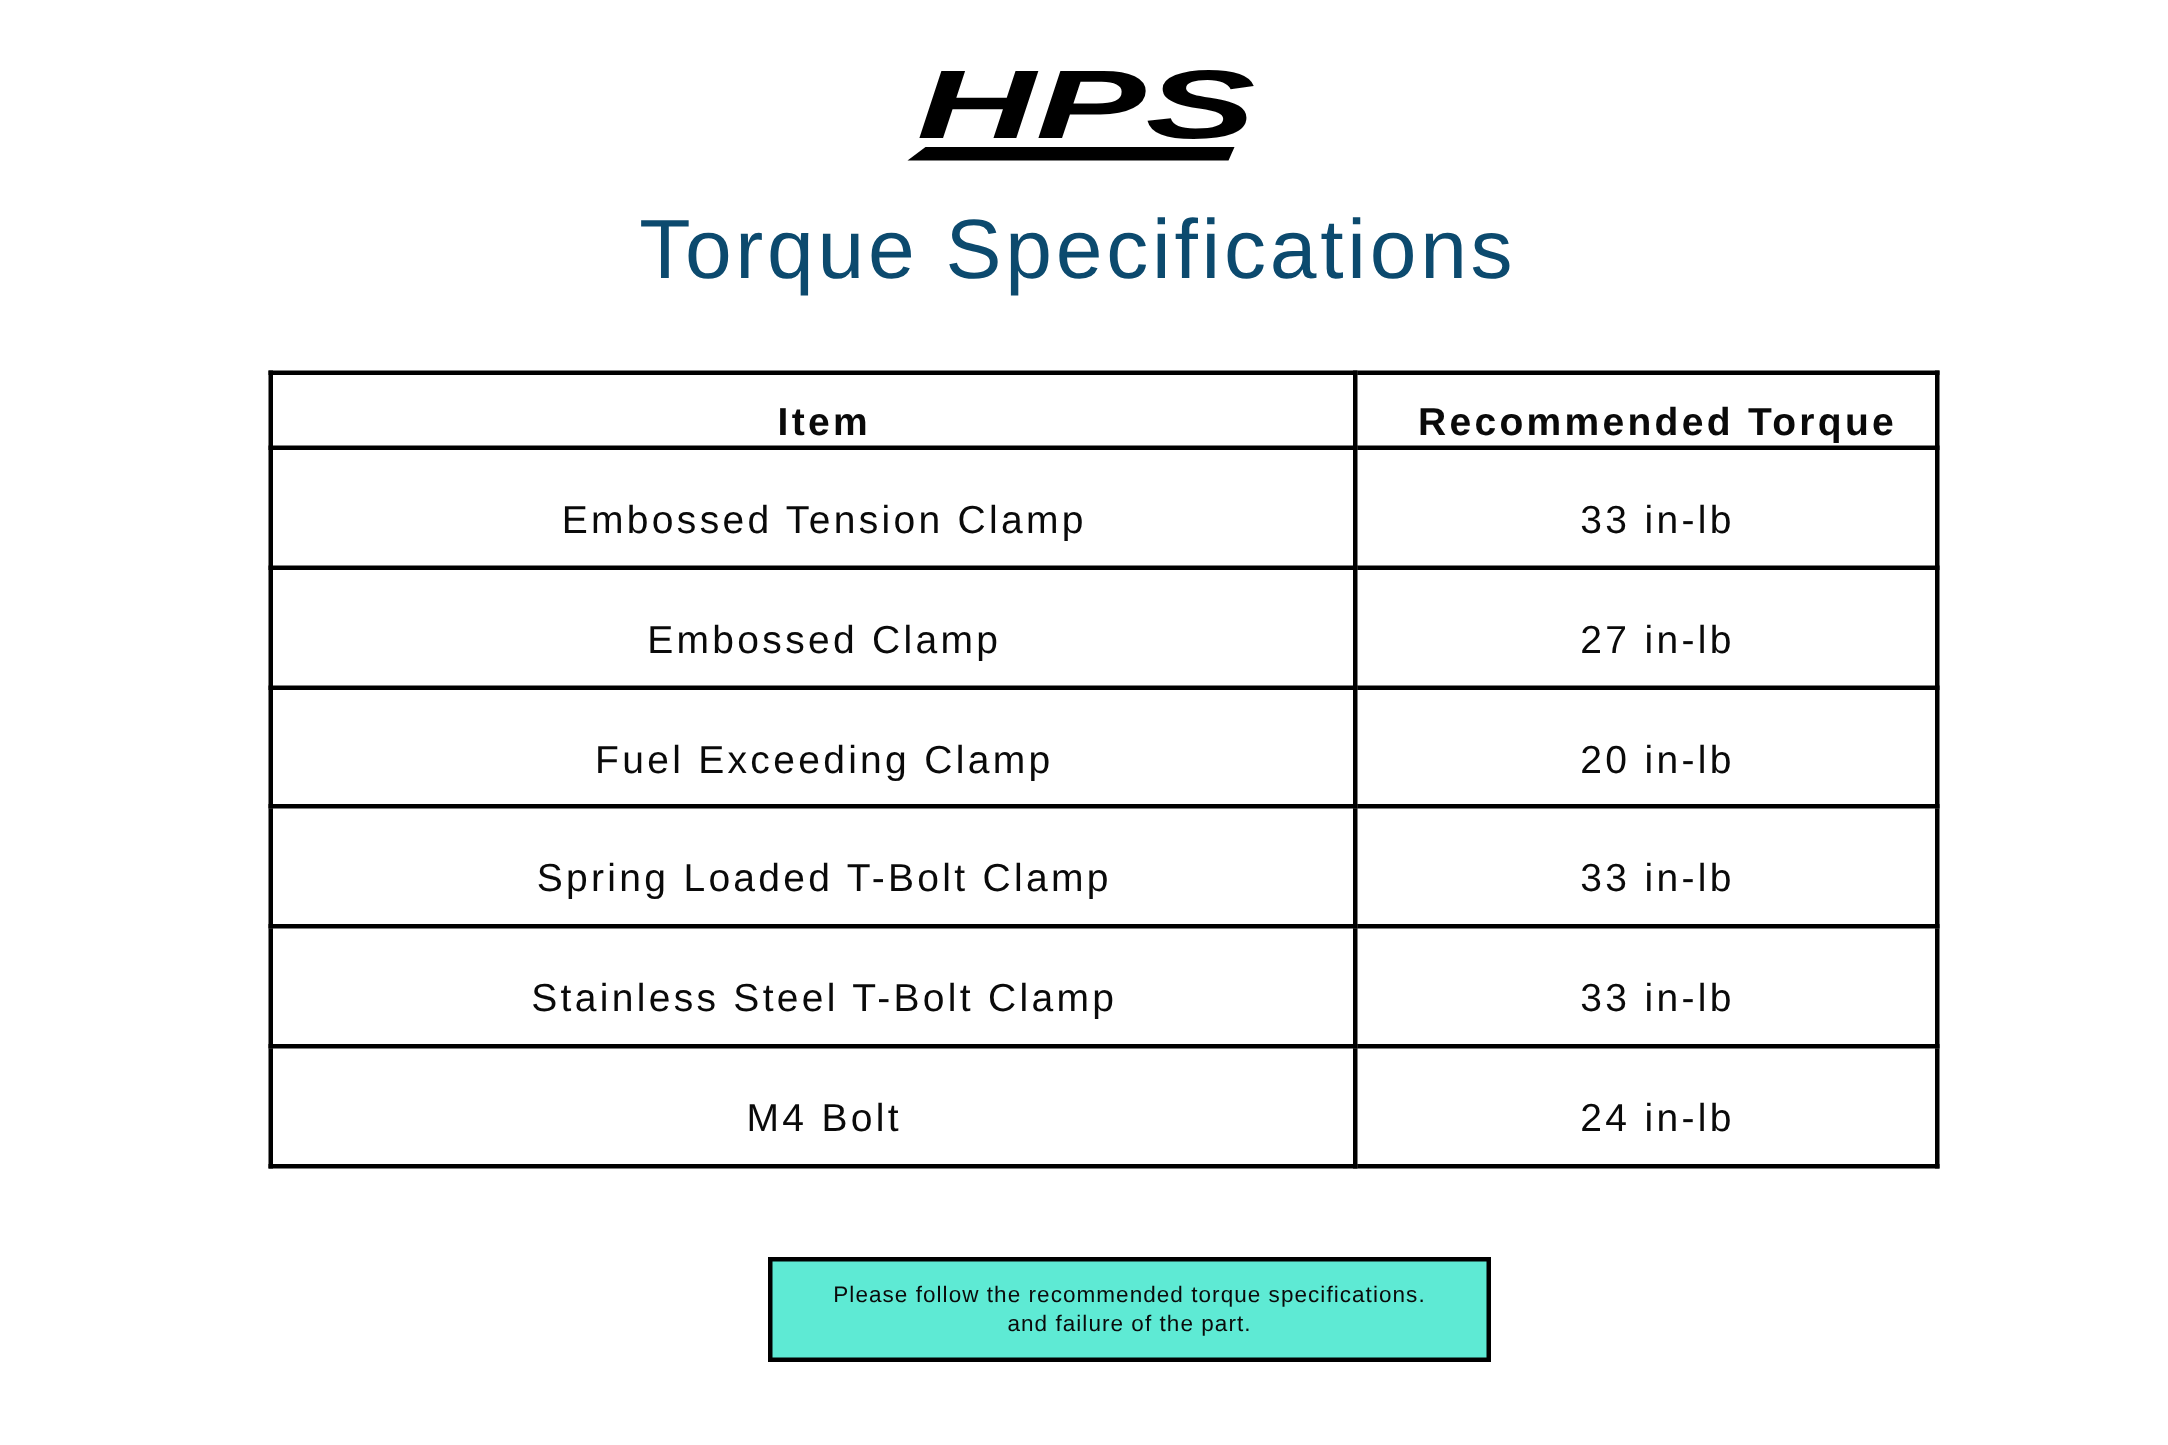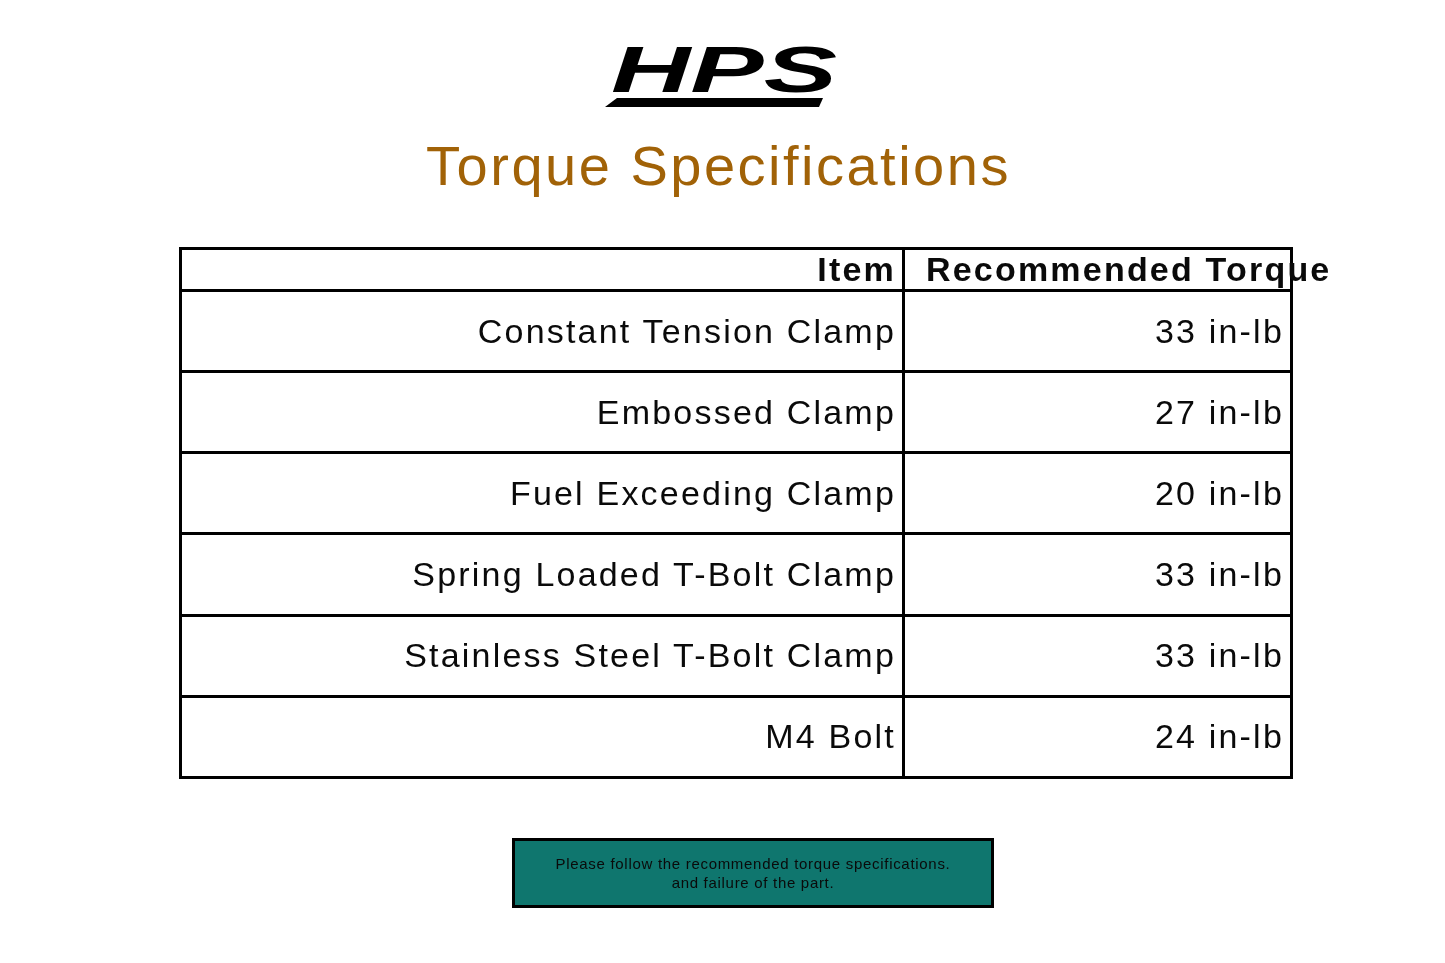--- a/index.html
+++ b/index.html
@@ -24,37 +24,37 @@
     position: absolute;
     left: 0;
     top: 136px;
     width: 100%;
     margin: 0;
     text-align: center;
     font-size: 56px;
     line-height: 60px;
     font-weight: 400;
     letter-spacing: 2.5px;
-    color: #a16207;
+    color: #0c4a6e;
   }
   .spec-table {
     position: absolute;
     left: 179px;
     top: 247px;
     width: 1111px;
     height: 532px;
     border-collapse: collapse;
     table-layout: fixed;
   }
   .spec-table th, .spec-table td {
     border: 3px solid #000000;
-    font-size: 34px;
+    font-size: 26px;
     letter-spacing: 2.2px;
-    padding: 0 6px 0 21px;
-    text-align: right;
+    padding: 16px 6px 0 21px;
+    text-align: center;
     vertical-align: middle;
     white-space: nowrap;
     color: #0a0a0a;
   }
   .spec-table th { font-weight: 700; }
   .spec-table td { font-weight: 400; }
   .note-box {
     position: absolute;
     left: 512px;
     top: 838px;
@@ -63,21 +63,21 @@
     border: 3px solid #000000;
     display: flex;
     flex-direction: column;
     justify-content: center;
     align-items: center;
     text-align: center;
     font-size: 15px;
     line-height: 19.5px;
     letter-spacing: 0.7px;
     color: #0a0a0a;
-    background: #0f766e;
+    background: #5eead4;
   }
 </style>
 </head>
 <body>
 
 <div class="page">
 
   <div class="logo">
     <svg viewBox="0 0 242 78" width="242" height="78">
       <text x="121" y="52" text-anchor="middle" font-family="'Liberation Sans', sans-serif" font-weight="700" font-style="italic" font-size="65" fill="#000000" textLength="226" lengthAdjust="spacingAndGlyphs">HPS</text>
@@ -93,21 +93,21 @@
       <col style="width:388px">
     </colgroup>
     <thead>
       <tr>
         <th>Item</th>
         <th>Recommended Torque</th>
       </tr>
     </thead>
     <tbody id="table-body">
         <tr>
-          <td>Constant Tension Clamp</td>
+          <td>Embossed Tension Clamp</td>
           <td>33 in-lb</td>
         </tr>
         <tr>
           <td>Embossed Clamp</td>
           <td>27 in-lb</td>
         </tr>
         <tr>
           <td>Fuel Exceeding Clamp</td>
           <td>20 in-lb</td>
         </tr>

